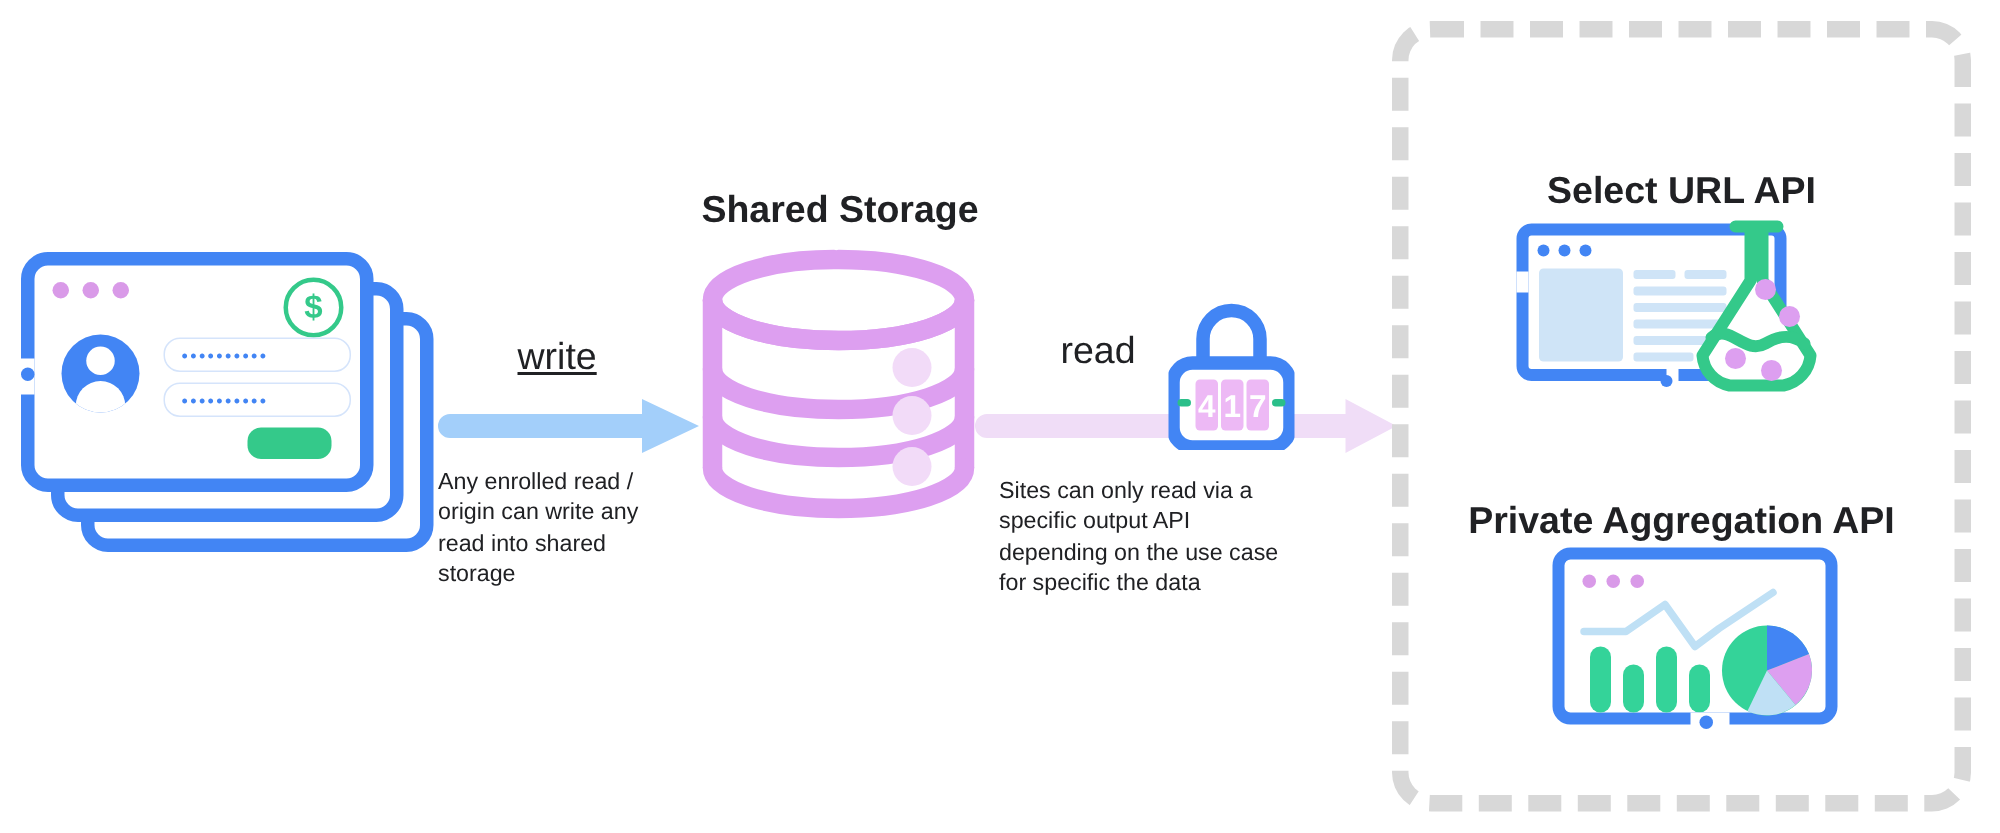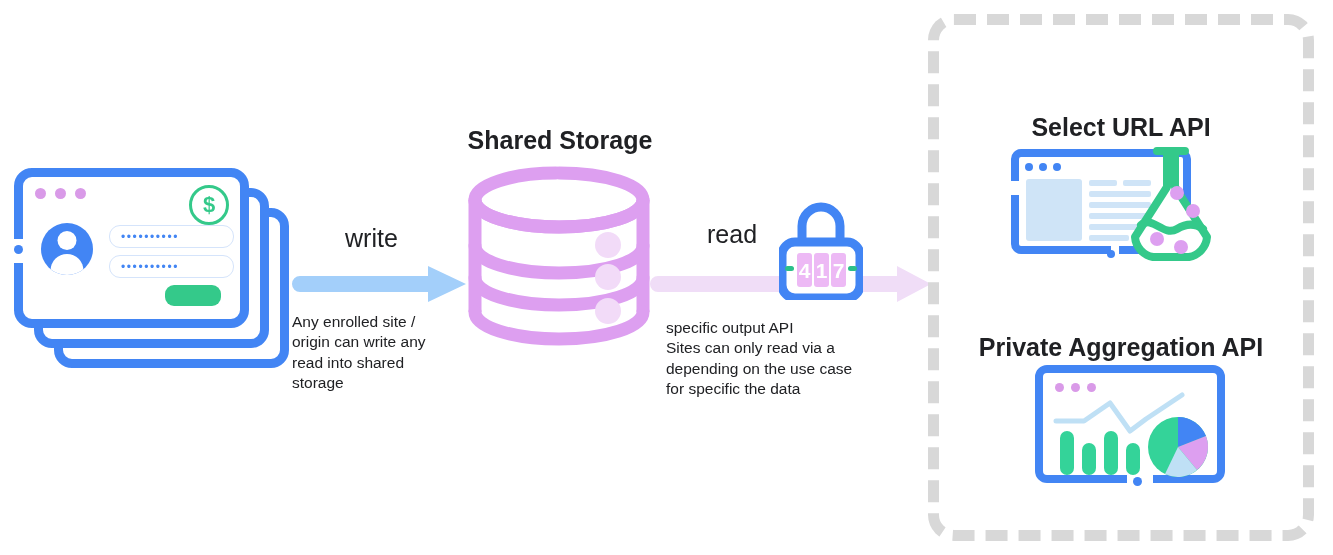--- a/index.html
+++ b/index.html
@@ -90,30 +90,30 @@
         <span class="avatar-head"></span>
         <span class="avatar-body"></span>
       </div>
 
       <div class="field" style="left:86px;top:48px;width:112px;">••••••••••</div>
       <div class="field" style="left:86px;top:78px;width:112px;">••••••••••</div>
       <div class="cta" style="left:142px;top:108px;width:56px;height:21px;"></div>
     </div>
   </div>
 
-  <div class="arrow-label" style="left:345px;top:224px;">write</div>
+  <div class="arrow-label" style="left:345px;top:224px;text-decoration:underline;">write</div>
 
   <div class="arrow-wrap" style="left:290px;top:264px;">
     <svg width="180" height="40" viewBox="0 0 180 40">
       <path d="M10 12 H138 V2 L176 20 L138 38 V28 H10 a8 8 0 0 1 0 -16 Z" fill="#a3cffa"></path>
     </svg>
   </div>
 
   <div class="arrow-caption" style="left:292px;top:312px;width:180px;">
-    <div>Any enrolled site /</div>
+    <div>Any enrolled read /</div>
     <div>origin can write any</div>
     <div>read into shared</div>
     <div>storage</div>
   </div>
 
   <div class="db-title">Shared Storage</div>
 
   <div id="db">
     <svg width="182" height="180" viewBox="0 0 182 180">
       <g fill="none" stroke="#dd9ff0" stroke-width="13" stroke-linecap="round">
@@ -159,22 +159,22 @@
       <text x="25.5" y="78" font-family="Liberation Sans, sans-serif" font-size="21" font-weight="bold" fill="#ffffff" text-anchor="middle">4</text>
       <text x="42.5" y="78" font-family="Liberation Sans, sans-serif" font-size="21" font-weight="bold" fill="#ffffff" text-anchor="middle">1</text>
       <text x="59.5" y="78" font-family="Liberation Sans, sans-serif" font-size="21" font-weight="bold" fill="#ffffff" text-anchor="middle">7</text>
 
       <rect x="6" y="66" width="9" height="5" rx="2.5" fill="#2bbf8a"></rect>
       <rect x="69" y="66" width="9" height="5" rx="2.5" fill="#2bbf8a"></rect>
     </svg>
   </div>
 
   <div class="arrow-caption" style="left:666px;top:318px;width:240px;">
+    <div>Sites can only read via a</div>
     <div>specific output API</div>
-    <div>Sites can only read via a</div>
     <div>depending on the use case</div>
     <div>for specific the data</div>
   </div>
 
   <div id="api-panel">
 
     <div class="api-title" style="top:72px;">Select URL API</div>
 
     <div class="api-figure" style="left:72px;top:120px;width:215px;height:118px;">
 

